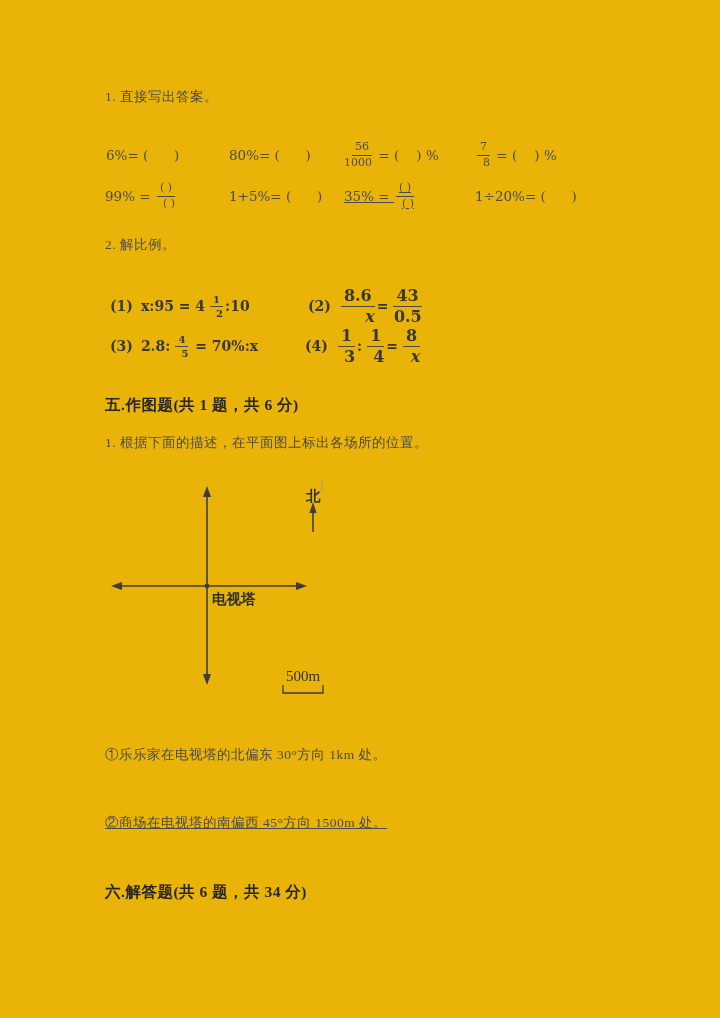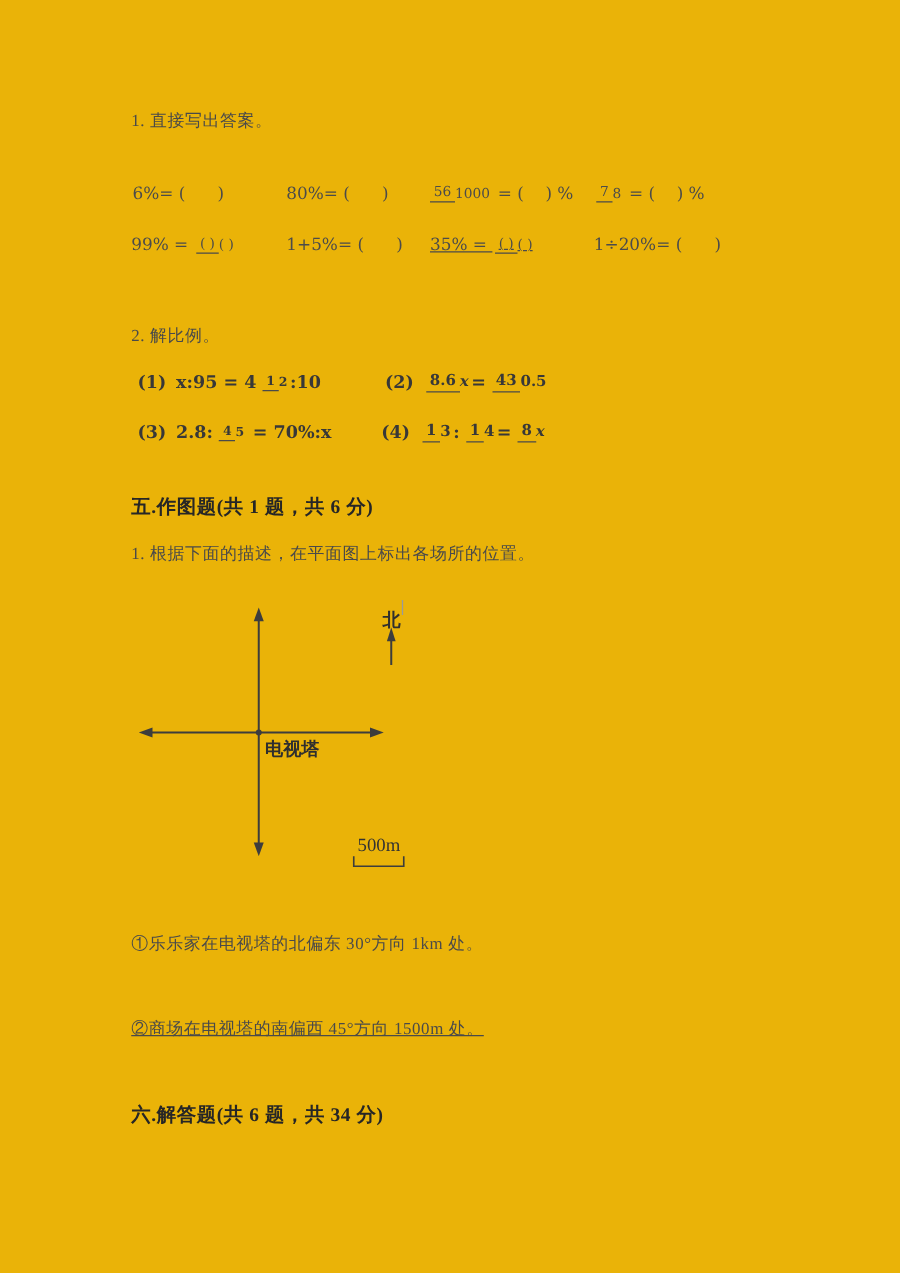--- a/index.html
+++ b/index.html
@@ -23,27 +23,27 @@
   }
   .math {
     font-family:"DejaVu Serif","Liberation Serif",serif;
     color:#3a3a3a; display:flex; align-items:center;
   }
   .math .t { white-space:pre; }
   .qitem { position:absolute; height:34px; font-size:13.5px; font-weight:400; color:#4b4b4b; }
   .pitem { position:absolute; font-size:14px; font-weight:700; color:#383838; }
   .pitem > * { margin-right:3px; }
   .frac {
-    display:inline-flex; flex-direction:row; align-items:flex-start;
+    display:inline-flex; flex-direction:column; align-items:flex-end;
     line-height:1.1; margin:0 2px;
   }
   .frac .fnum { border-bottom:1.2px solid #4a4a4a; padding:0 3px 1px; }
   .frac .fden { padding-top:1px; }
   .f11 { font-size:11px; }
-  .f12 { font-size:12px; }
+  .f12 { font-size:16px; }
   .mfrac { font-size:10px; font-weight:700; }
   .it { font-style:italic; }
   svg text { font-family:"Liberation Serif","DejaVu Serif",serif; }
   .diag-label { font-size:14.5px; font-weight:700; fill:#2f2f2f; }
   .scale-label { font-size:15px; fill:#333333; }
 </style>
 </head>
 <body>
 
 <div class="page">
@@ -85,21 +85,21 @@
     <span class="t">35% = </span>
     <span class="frac f11">
       <span class="fnum">(    )</span>
       <span class="fden">(    )</span>
     </span>
   </div>
   <div class="qitem math" style="left:475px; top:176px; height:40px;">
     <span class="t">1÷20%= (      )</span>
   </div>
 
-  <div class="abs body-text" style="left:105px; top:260px;">2. 解比例。</div>
+  <div class="abs body-text" style="left:105px; top:236px;">2. 解比例。</div>
 
   <div class="pitem math" style="left:110px; top:288px; height:36px;">
     <span class="t">(1) </span>
     <span class="t">x:95 = 4</span>
     <span class="frac mfrac">
       <span class="fnum">1</span>
       <span class="fden">2</span>
     </span>
     <span class="t">:10</span>
   </div>

